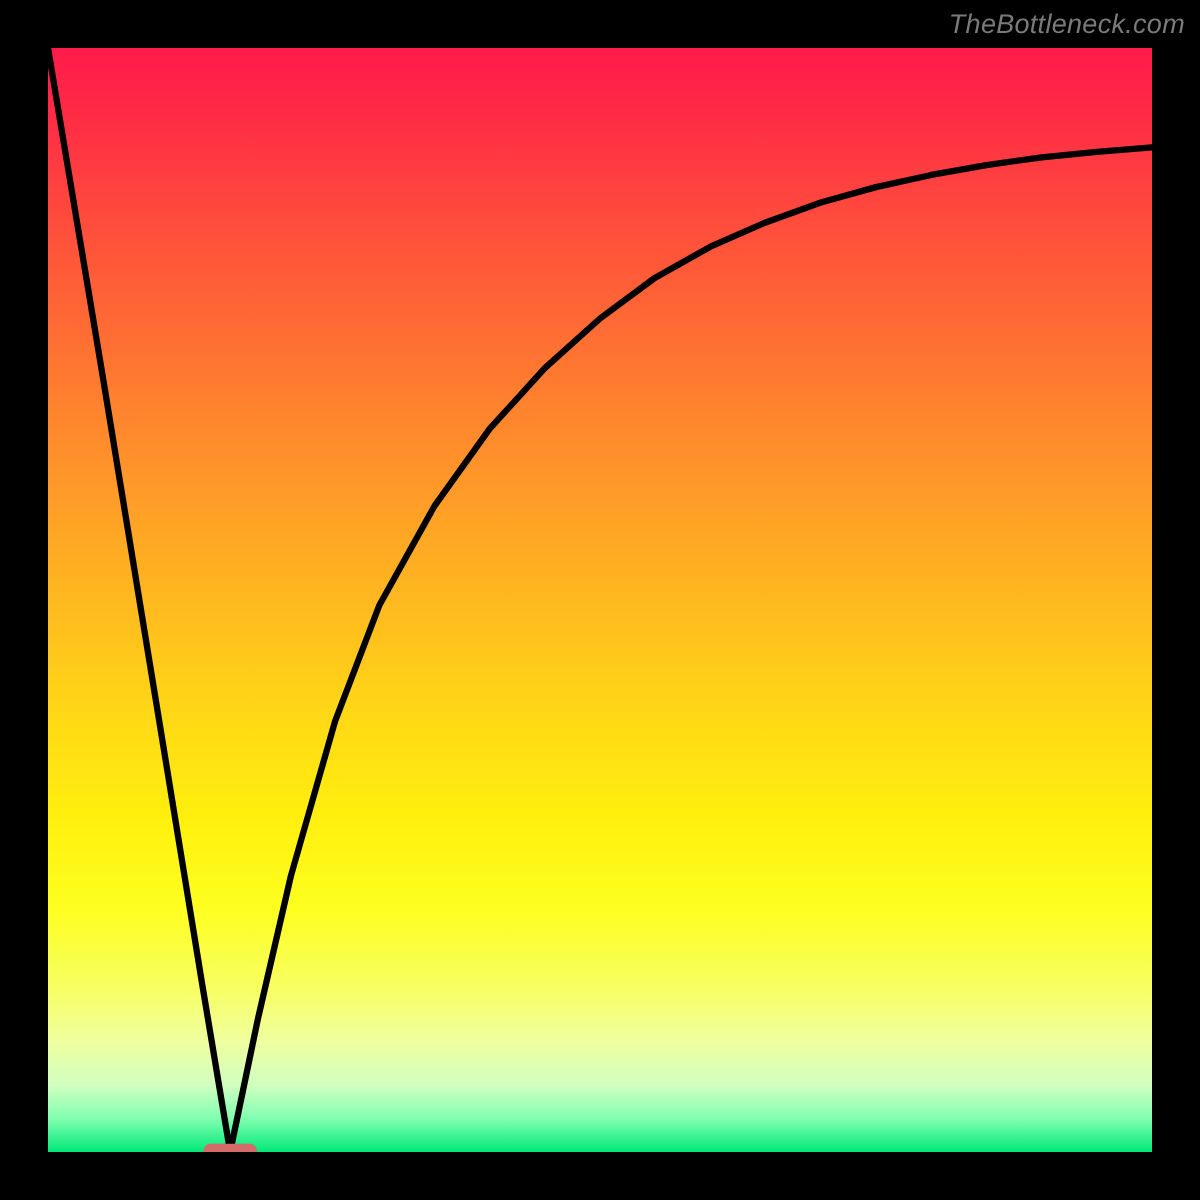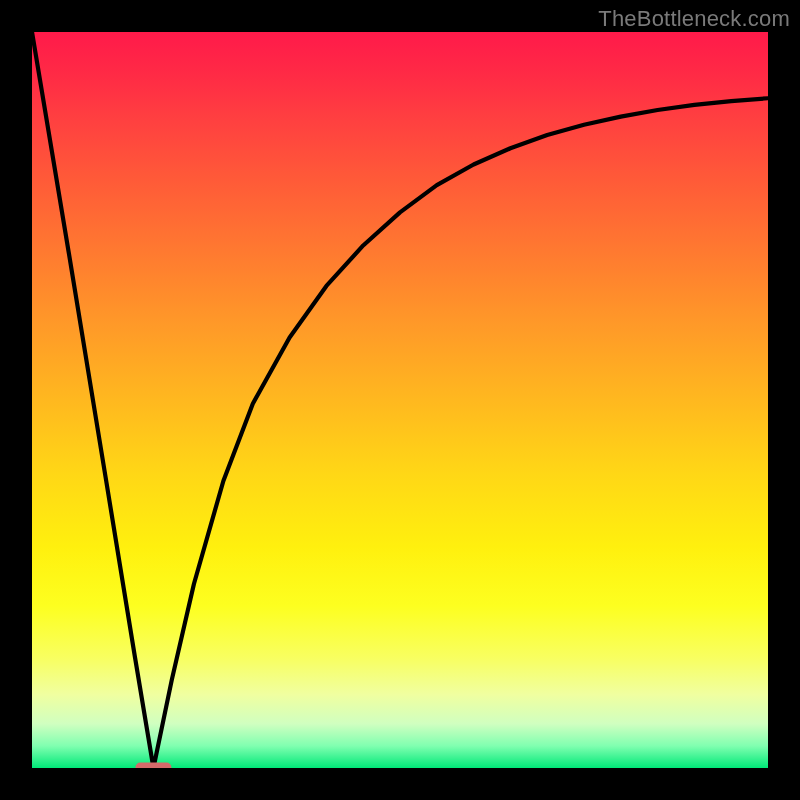--- a/index.html
+++ b/index.html
@@ -61,24 +61,25 @@
   }
   .marker {
     fill: #d46a6a;
     stroke: none;
   }
   .watermark {
     position: absolute;
     top: 6px;
     right: 10px;
     color: #7a7a7a;
-    font-size: 22px;
+    font-size: 18px;
     letter-spacing: 0.2px;
     user-select: none;
     font-weight: 500;
+    font-style: italic;
   }
 </style>
 </head>
 <body>
 
 <div class="frame">
   <div class="plot">
     <div class="gradient"></div>
     <svg class="curve" viewBox="0 0 736 736" preserveAspectRatio="none">
       <path d="M0.00 0.00 L36.80 220.80 L73.60 445.28 L103.04 625.60 L121.44 736.00 L139.84 647.68 L161.92 552.00 L191.36 448.96 L220.80 371.68 L257.60 305.44 L294.40 253.92 L331.20 213.44 L368.00 180.32 L404.80 153.09 L441.60 132.48 L478.40 116.29 L515.20 103.04 L552.00 92.74 L588.80 84.64 L625.60 78.02 L662.40 72.86 L699.20 69.18 L736.00 66.24"></path>

